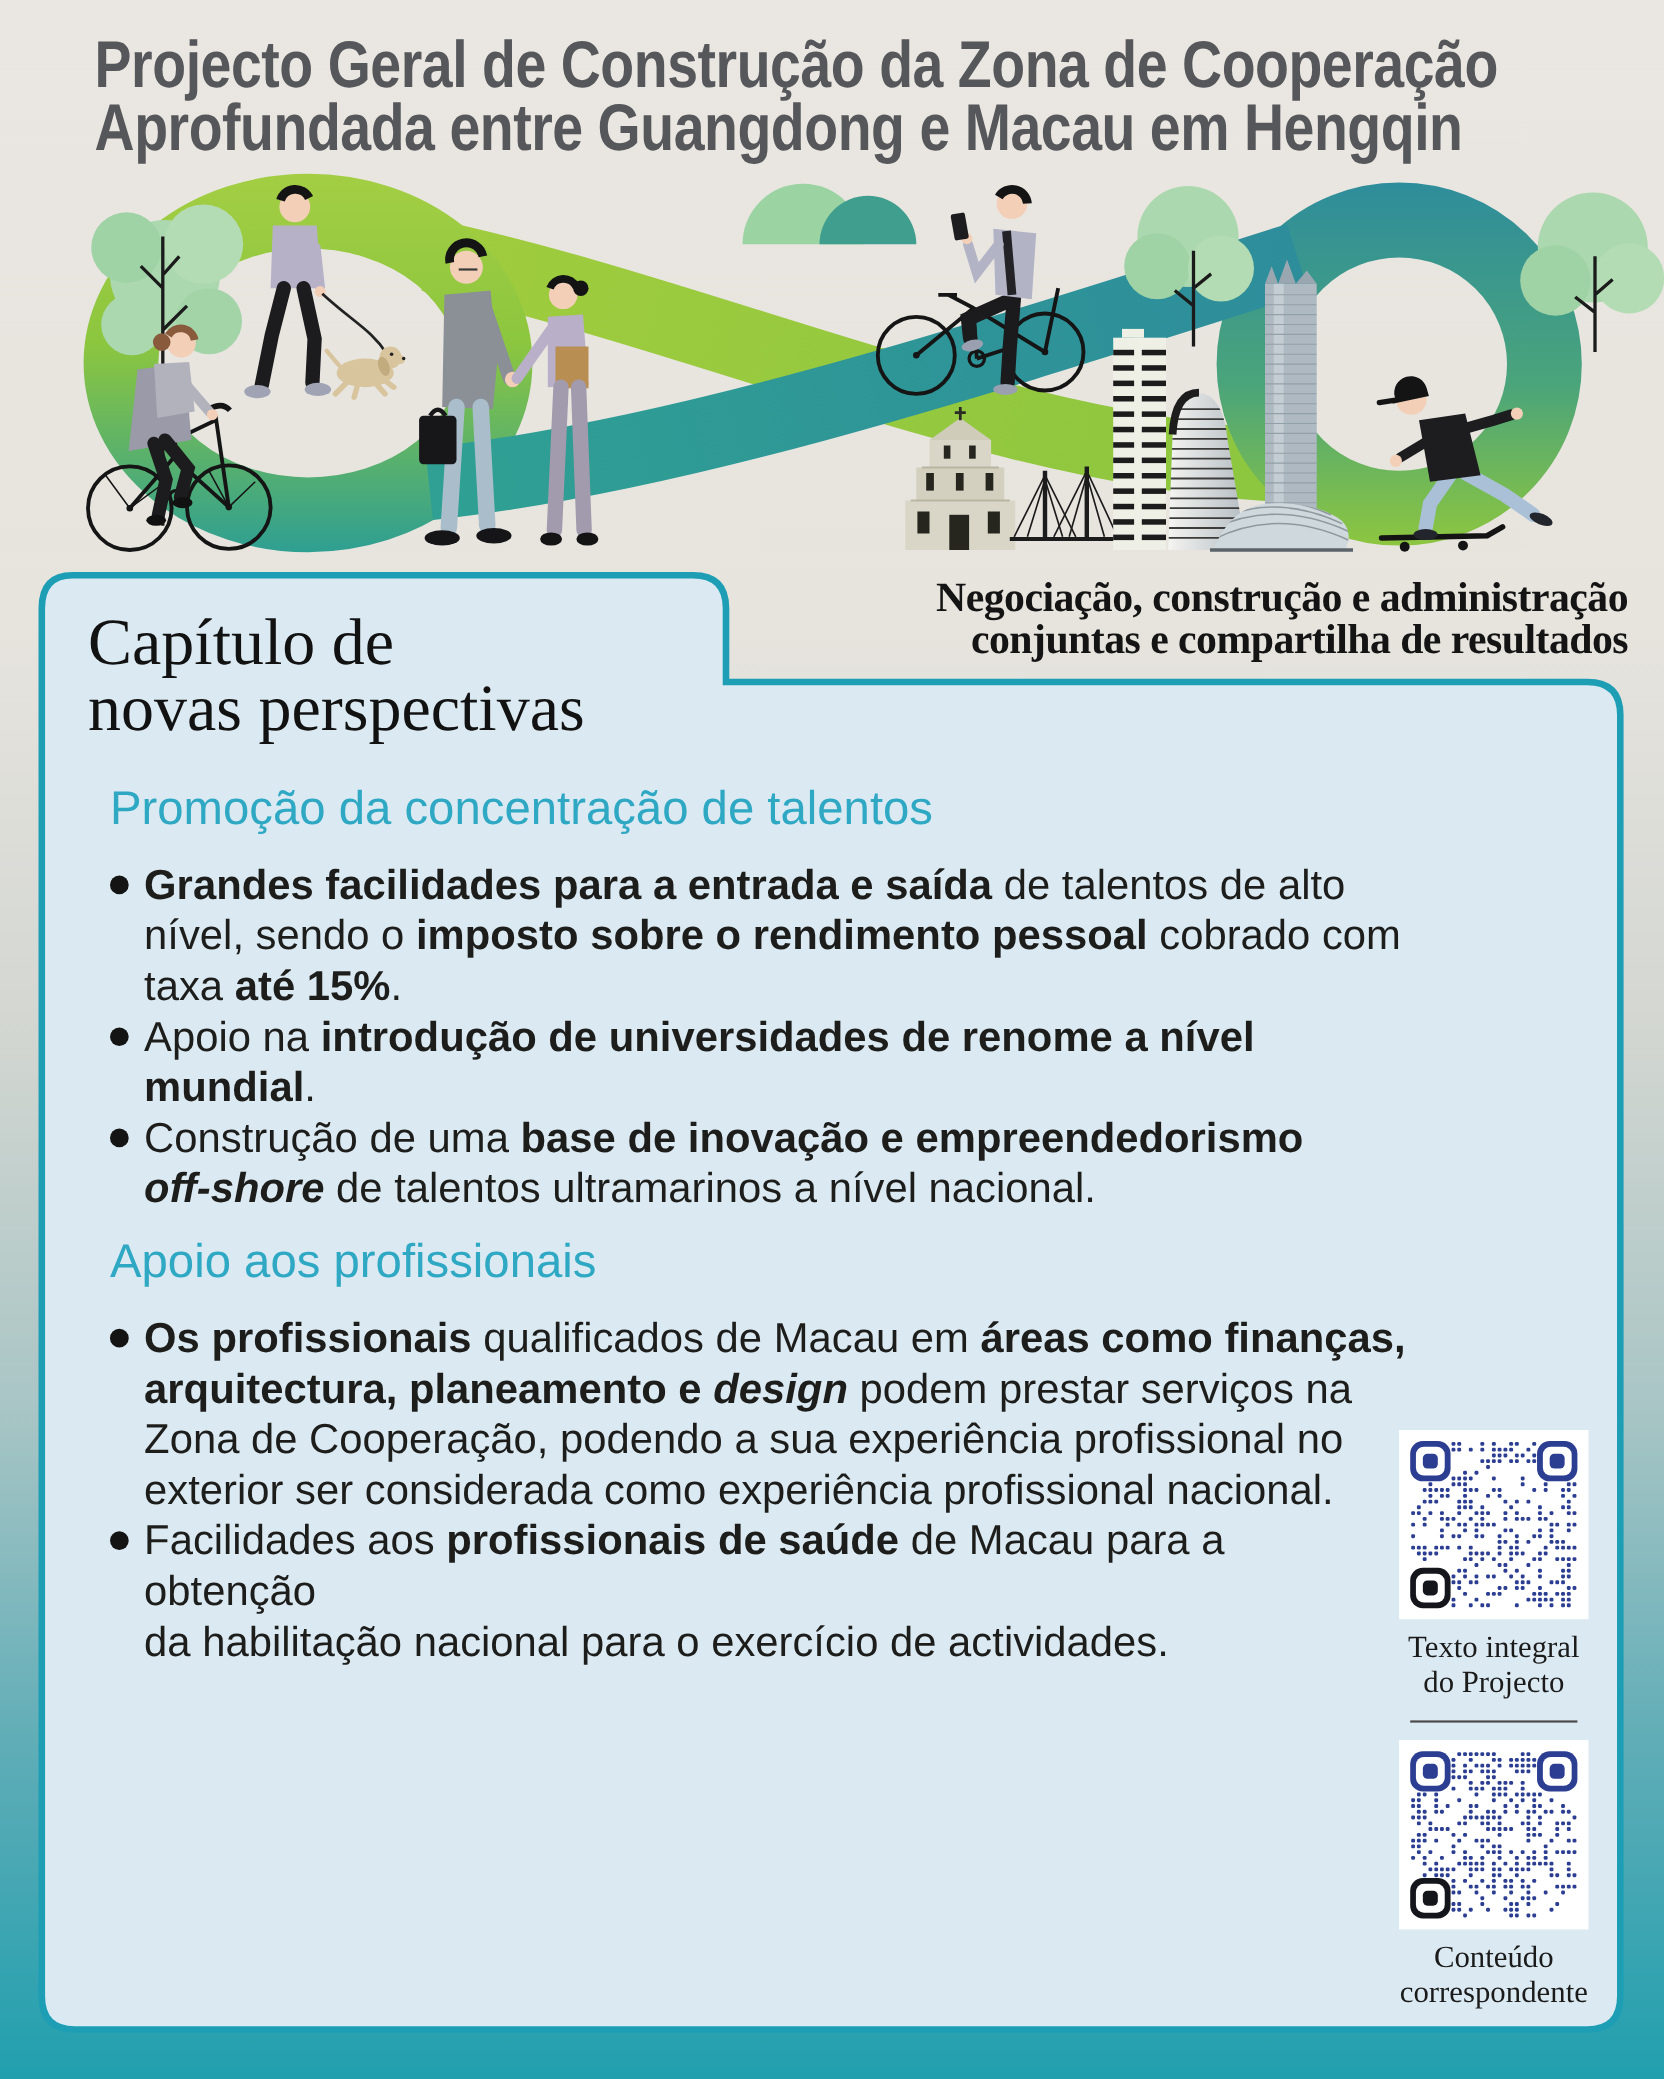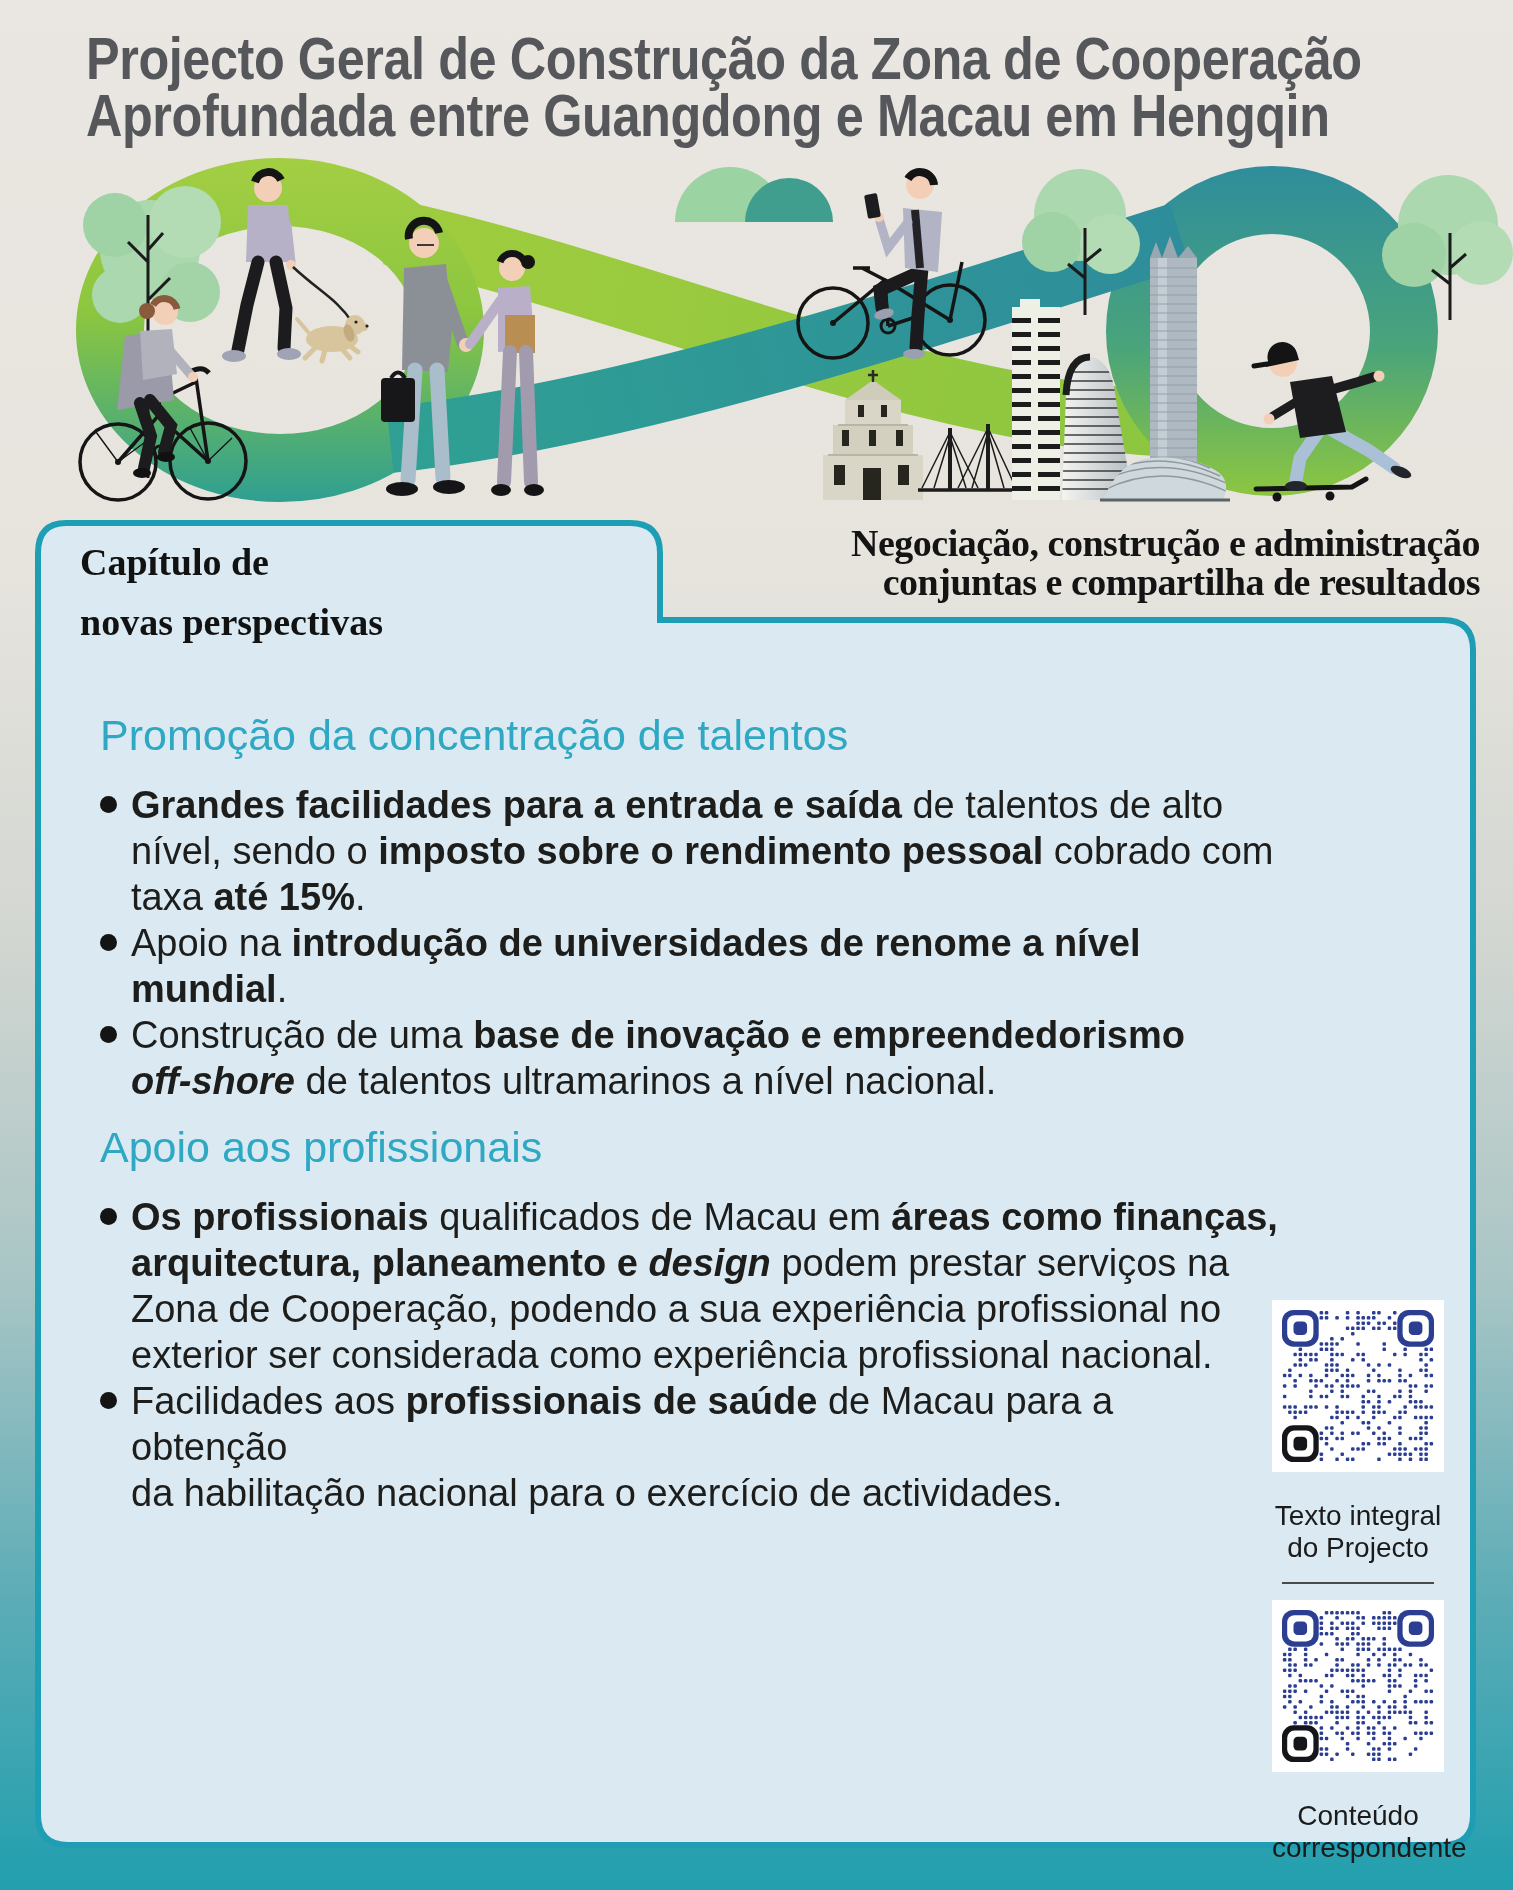--- a/index.html
+++ b/index.html
@@ -8,38 +8,38 @@
     background:linear-gradient(180deg,var(--bg-top) 0%,#e7e4de 30%,#d2d6d1 50%,#a8c5c5 68%,#5fadb7 84%,var(--bg-bottom) 100%);}
   
   .title{position:absolute;left:86px;top:30px;margin:0;z-index:3;}
   .title-line{display:block;white-space:nowrap;font-weight:700;font-size:60px;line-height:57px;
     color:var(--title);letter-spacing:-.5px;transform:scaleX(.84);transform-origin:0 50%;}
   
   .hero{position:absolute;left:0;top:0;width:1513px;height:580px;z-index:1;pointer-events:none;}
   
   .panel-shape{position:absolute;left:0;top:0;width:1513px;height:1890px;z-index:2;pointer-events:none;}
   
-  .tab-text{position:absolute;left:80px;top:532px;z-index:4;font-family:"Liberation Serif",serif;
-    font-weight:700;color:#121212;font-size:38px;line-height:60px;}
+  .tab-text{position:absolute;left:80px;top:554px;z-index:4;font-family:"Liberation Serif",serif;
+    font-weight:400;color:#121212;font-size:60px;line-height:60px;}
   
   .caption{position:absolute;left:720px;top:524px;width:760px;z-index:4;text-align:right;
     font-family:"Liberation Serif",serif;font-weight:700;color:#141414;font-size:38px;line-height:39px;letter-spacing:-.5px;}
   
   .content{position:absolute;left:88px;top:712px;width:1180px;z-index:4;color:var(--text);margin-left:12px;}
   .content h2{margin:0 0 24px 0;font-size:43px;line-height:46px;font-weight:400;color:var(--heading);}
   .content section + section h2{margin-top:20px;}
   .content ul{list-style:none;margin:0;padding:0;font-size:38px;line-height:46px;}
   .content li{position:relative;padding-left:31px;}
   .content li::before{content:"";position:absolute;left:0;top:14px;width:17px;height:17px;border-radius:50%;background:#141414;}
   .b{font-weight:700;}
   .i{font-style:italic;}
   
   .qr-col{position:absolute;left:1272px;top:1300px;width:172px;z-index:4;text-align:center;}
   .qr-box{display:block;width:172px;height:172px;background:#fff;}
-  .qr-label{margin-top:28px;font-size:28px;line-height:32px;color:#1b1b1b;}
+  .qr-label{margin-top:10px;font-size:28px;line-height:32px;color:#1b1b1b;font-family:Liberation Serif, serif;}
   .qr-divider{width:152px;height:2px;background:#4a4a4a;margin:18px auto 16px auto;}
 </style>
 </head>
 <body>
 
 <div class="page">
 
   <h1 class="title">
     <span class="title-line">Projecto Geral de Construção da Zona de Cooperação</span>
     <span class="title-line">Aprofundada entre Guangdong e Macau em Hengqin</span>

